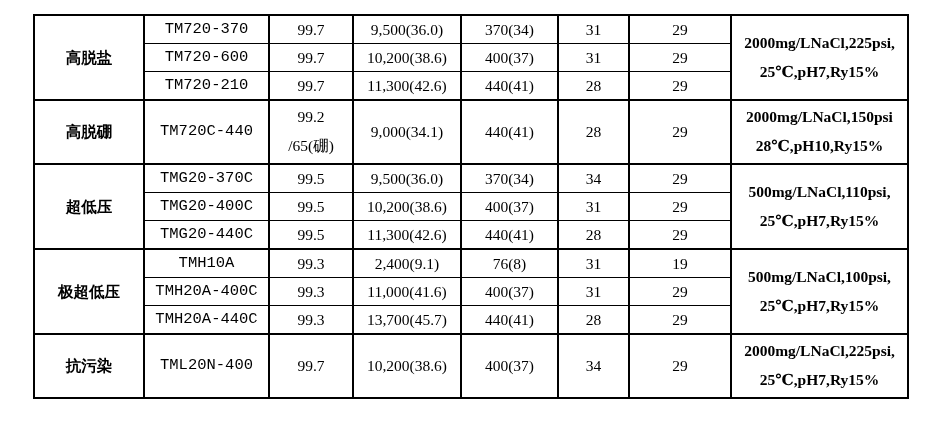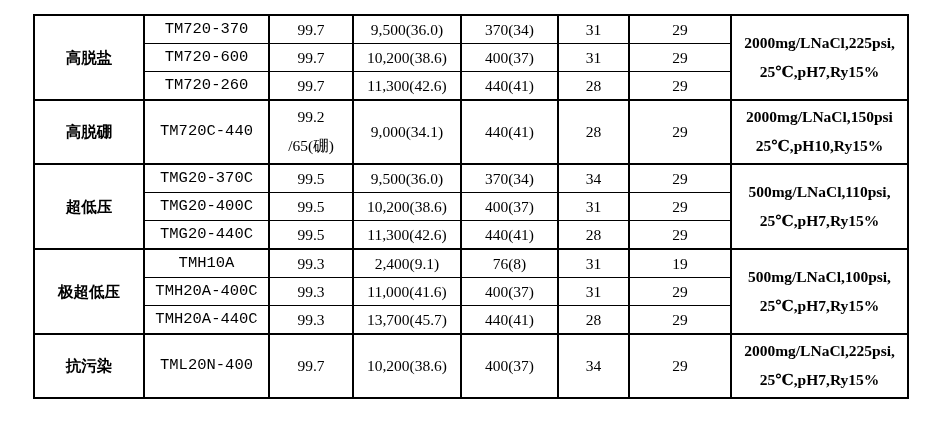--- a/index.html
+++ b/index.html
@@ -119,21 +119,21 @@
           </td>
           <td class="num">
             <div class="line">31</div>
           </td>
           <td class="num">
             <div class="line">29</div>
           </td>
         </tr>
         <tr class="normal">
           <td class="model">
-            <div class="line">TM720-260</div>
+            <div class="line">TM720-210</div>
           </td>
           <td class="num">
             <div class="line">99.7</div>
           </td>
           <td class="num">
             <div class="line">11,300(42.6)</div>
           </td>
           <td class="num">
             <div class="line">440(41)</div>
           </td>
@@ -162,21 +162,21 @@
             <div class="line">440(41)</div>
           </td>
           <td class="num">
             <div class="line">28</div>
           </td>
           <td class="num">
             <div class="line">29</div>
           </td>
           <td class="cond multiline" rowspan="1">
             <div class="line">2000mg/LNaCl,150psi</div>
-            <div class="line">25℃,pH10,Ry15%</div>
+            <div class="line">28℃,pH10,Ry15%</div>
           </td>
         </tr>
         <tr class="group-start normal">
           <td class="cat" rowspan="3">
             <div class="line">超低压</div>
           </td>
           <td class="model">
             <div class="line">TMG20-370C</div>
           </td>
           <td class="num">

